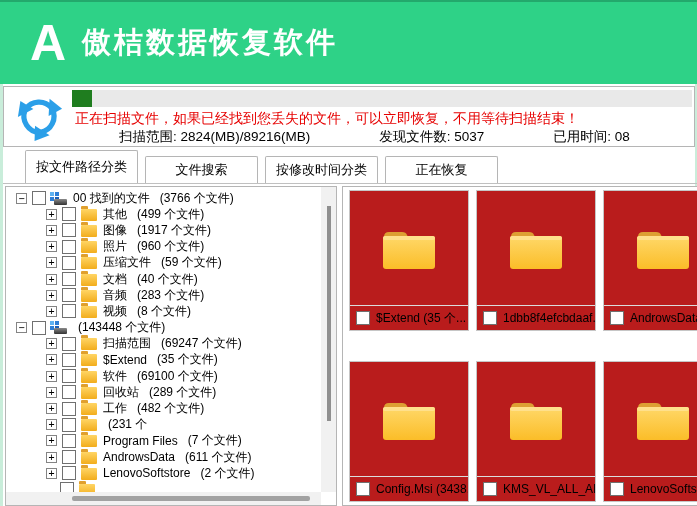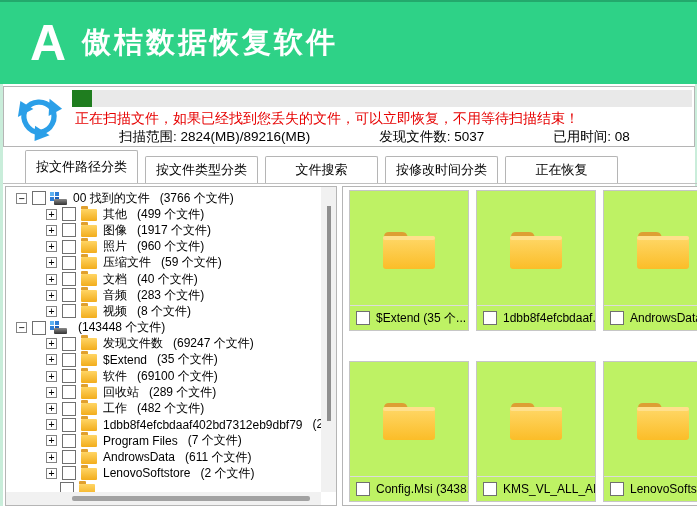--- a/index.html
+++ b/index.html
@@ -56,21 +56,21 @@
     background:linear-gradient(#8a8a8a,#333);border-radius:1px;}
   .tname{margin-left:5px;}
   .tcount{margin-left:10px;}
   .vscroll{position:absolute;top:0;bottom:13px;right:0;width:15px;background:#f1f1f1;z-index:5;}
   .vthumb{position:absolute;left:6px;width:4px;top:19px;height:215px;background:#8f8f8f;}
   .hscroll{position:absolute;left:0;right:15px;bottom:0;height:13px;background:#f1f1f1;z-index:5;}
   .hthumb{position:absolute;left:66px;width:238px;top:4px;height:5px;background:#a2a2a2;border-radius:2px;}
   
   .grid-panel{position:absolute;left:342px;top:186px;width:362px;bottom:0;background:#fff;
     border:1px solid #b5b5b5;box-sizing:border-box;overflow:hidden;}
-  .tile{position:absolute;width:120px;height:141px;border:1px solid #c6c6c6;background:#bef264;
+  .tile{position:absolute;width:120px;height:141px;border:1px solid #c6c6c6;background:#b91c1c;
     box-sizing:border-box;}
   .tile .big-folder{position:absolute;left:50%;top:36px;transform:translateX(-50%);}
   .tile-strip{position:absolute;left:0;right:0;bottom:0;height:25px;border-top:1px solid #dcdcdc;
     display:flex;align-items:center;padding-left:6px;box-sizing:border-box;overflow:hidden;}
   .tile-strip .cb{margin-right:6px;}
   .tile-label{font-size:12px;white-space:nowrap;overflow:hidden;}
 </style>
 </head>
 <body>
 
@@ -101,21 +101,20 @@
   </div>
   <div class="progress-track">
     <div class="progress-fill" id="progress-fill" style="width: 3.2%;"></div>
   </div>
   <div class="status-message">正在扫描文件，如果已经找到您丢失的文件，可以立即恢复，不用等待扫描结束！</div>
   <div class="status-stats" id="status-stats"><span class="stat">扫描范围: 2824(MB)/89216(MB)</span><span class="stat">发现文件数: 5037</span><span class="stat">已用时间: 08</span><span class="stat">读设备成功率: 100%</span></div>
 </div>
 
 <div class="tab-bar" id="tab-bar">
     <div class="tab active">按文件路径分类</div>
-    <div class="tab">按文件类型分类</div>
     <div class="tab">文件搜索</div>
     <div class="tab">按修改时间分类</div>
     <div class="tab">正在恢复</div>
   </div>
 <div class="content-line"></div>
 
 <div class="tree-panel">
   <div class="tree-rows" id="tree-rows">
       <div class="tree-row" style="margin-left: 8px;">
         <span class="expander">−</span>
@@ -186,21 +185,21 @@
           <i class="s2"></i>
           <i class="s3"></i>
           <i class="s4"></i>
         </span>
         <span class="tcount">(143448 个文件)</span>
       </div>
       <div class="tree-row" style="margin-left: 38px;">
         <span class="expander">+</span>
         <span class="cb"></span>
         <span class="mini-folder"></span>
-        <span class="tname">发现文件数</span>
+        <span class="tname">扫描范围</span>
         <span class="tcount">(69247 个文件)</span>
       </div>
       <div class="tree-row" style="margin-left: 38px;">
         <span class="expander">+</span>
         <span class="cb"></span>
         <span class="mini-folder"></span>
         <span class="tname">$Extend</span>
         <span class="tcount">(35 个文件)</span>
       </div>
       <div class="tree-row" style="margin-left: 38px;">
@@ -221,21 +220,20 @@
         <span class="expander">+</span>
         <span class="cb"></span>
         <span class="mini-folder"></span>
         <span class="tname">工作</span>
         <span class="tcount">(482 个文件)</span>
       </div>
       <div class="tree-row" style="margin-left: 38px;">
         <span class="expander">+</span>
         <span class="cb"></span>
         <span class="mini-folder"></span>
-        <span class="tname">1dbb8f4efcbdaaf402bd7312eb9dbf79</span>
         <span class="tcount">(231 个</span>
       </div>
       <div class="tree-row" style="margin-left: 38px;">
         <span class="expander">+</span>
         <span class="cb"></span>
         <span class="mini-folder"></span>
         <span class="tname">Program Files</span>
         <span class="tcount">(7 个文件)</span>
       </div>
       <div class="tree-row" style="margin-left: 38px;">

